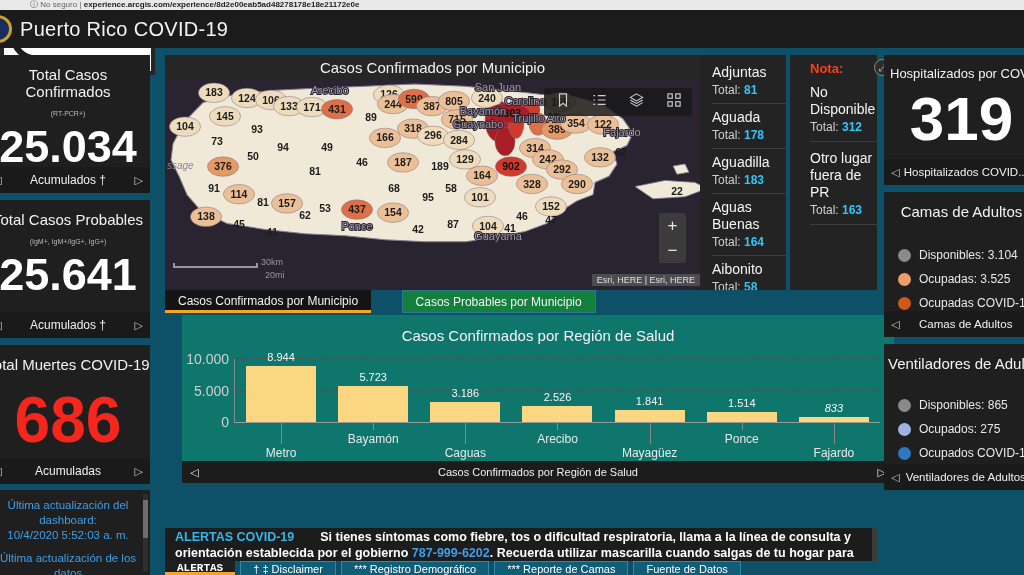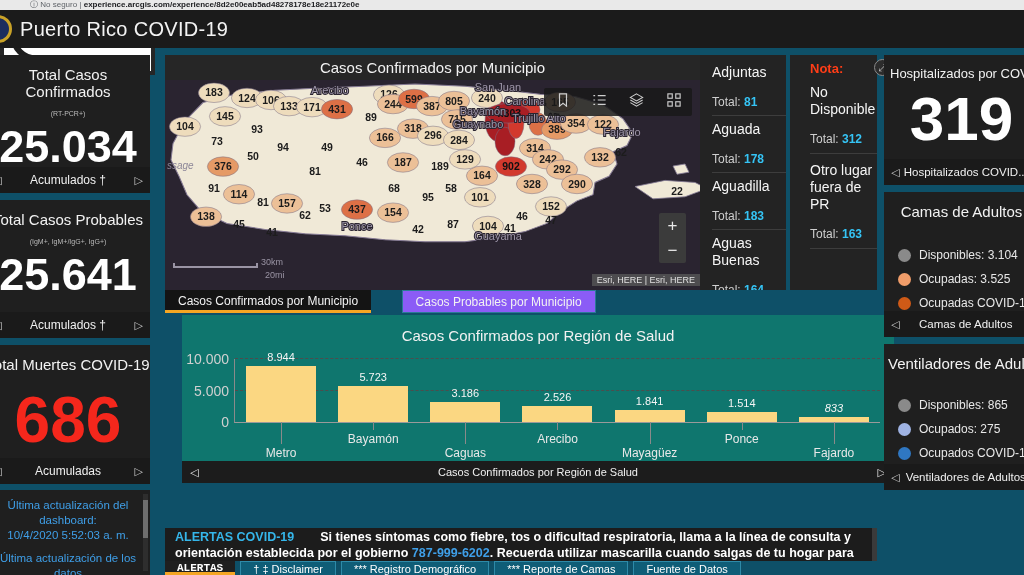--- a/index.html
+++ b/index.html
@@ -35,21 +35,21 @@
     font-size:9px;padding:1px 5px;}
   #scalebar{position:absolute;left:8px;bottom:22px;width:85px;border-bottom:2px solid #9a94a4;
     border-left:2px solid #9a94a4;border-right:2px solid #9a94a4;height:5px;}
   .scalelbl{position:absolute;color:#9a94a4;font-size:9px;}
   #wmark{position:absolute;left:2px;top:105px;color:#8d8798;font-size:10px;font-style:italic;}
   
   #muniList{left:700px;top:55px;width:86px;height:235px;background:#232323;overflow:hidden;padding:4px 0 0 12px;}
   .muItem{border-bottom:1px solid #3d3d3d;padding:5px 0 6px 0;}
   .muItem:last-child{border-bottom:none;}
   .muName{font-size:14px;color:#f5f5f5;line-height:17px;}
-  .muTotal{font-size:12px;color:#cfcfcf;margin-top:14px;}
+  .muTotal{font-size:12px;color:#cfcfcf;margin-top:2px;}
   .muTotal b{color:#35c4f5;}
   
   #notaPanel{left:790px;top:55px;width:87px;height:235px;background:#232323;padding:6px 0 0 20px;}
   #notaTitle{color:#ff3d17;font-weight:bold;font-size:13px;}
   #notaExpand{position:absolute;right:-14px;top:-2px;width:17px;height:17px;border:1px solid #8a8a8a;
     border-radius:50%;background:#2c2c2c;color:#cfcfcf;font-size:10px;text-align:center;line-height:16px;}
   
   .maptab{position:absolute;top:290px;height:23px;font-size:12px;color:#f2f2f2;line-height:22px;
     padding:0 13px;white-space:nowrap;}
   
@@ -505,14 +505,14 @@
       <path d="M24 12h12v9h9v12h-9v9H24v-9h-9V21h9z" fill="#1d1d1d"></path>
       <path d="M40 14 L18 44" stroke="#fff" stroke-width="2.5"></path>
       <circle cx="41" cy="13" r="4" fill="#1d1d1d"></circle>
     </svg>
     <div id="dep">DEPARTAMENTO</div>
     <div id="salud">SALUD</div>
     <div id="gob">GOBIERNO DE PUERTO RICO</div>
   </div>
 
 <div class="maptab" style="left: 165px; background: rgb(20, 20, 20); border-bottom: 3px solid rgb(245, 166, 35);">Casos Confirmados por Municipio</div>
-    <div class="maptab" style="left: 401.6px; background: #8b5cf6; border: 1px solid rgb(42, 122, 150);">Casos Probables por Municipio</div>
+    <div class="maptab" style="left: 401.6px; background: #15803d; border: 1px solid rgb(42, 122, 150);">Casos Probables por Municipio</div>
   </div>
 
 </body></html>

